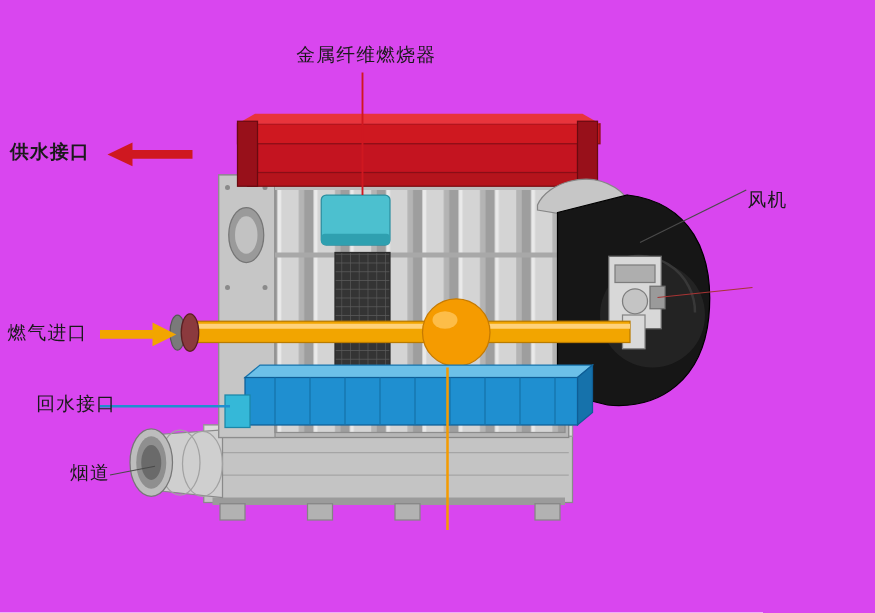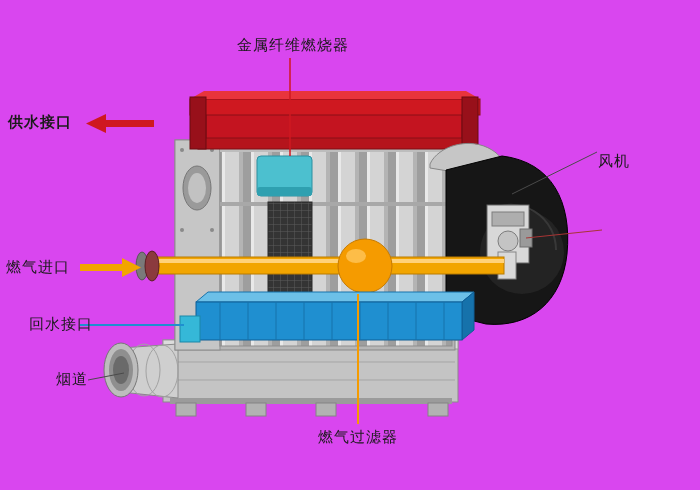--- a/index.html
+++ b/index.html
@@ -156,14 +156,13 @@
       <line x1="358" y1="294" x2="358" y2="424" stroke="#f59b00" stroke-width="2"></line>
     </g>
   </svg>
 
   <div class="label" id="lb-burner">金属纤维燃烧器</div>
   <div class="label" id="lb-supply">供水接口</div>
   <div class="label" id="lb-fan">风机</div>
   <div class="label" id="lb-gasin">燃气进口</div>
   <div class="label" id="lb-return">回水接口</div>
   <div class="label" id="lb-flue">烟道</div>
-  <div class="label" id="lb-filter">燃气过滤器</div>
 </div>
 
 </body></html>

